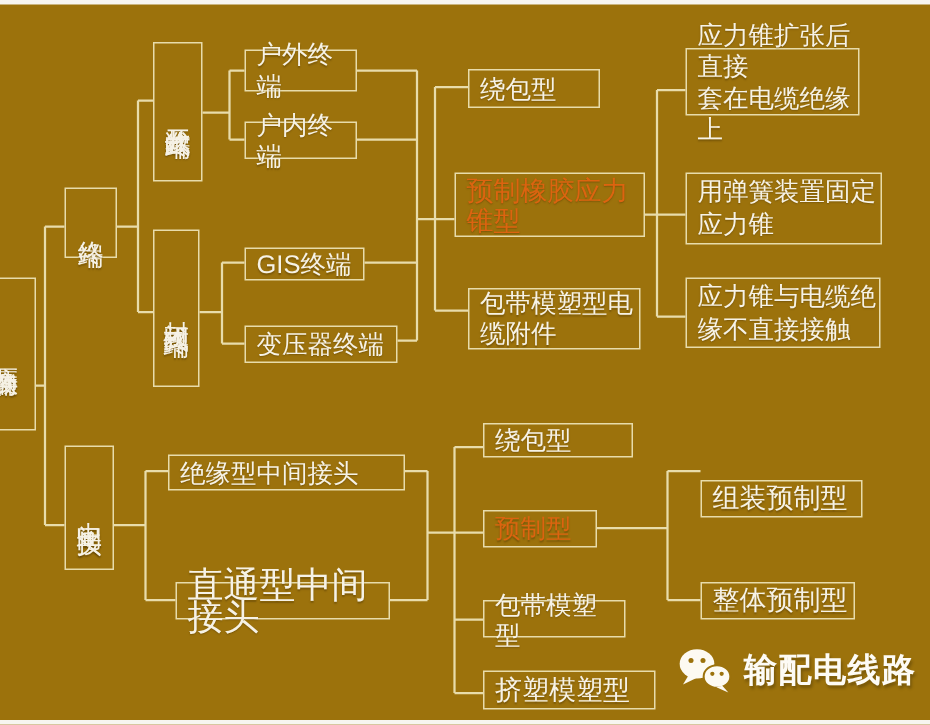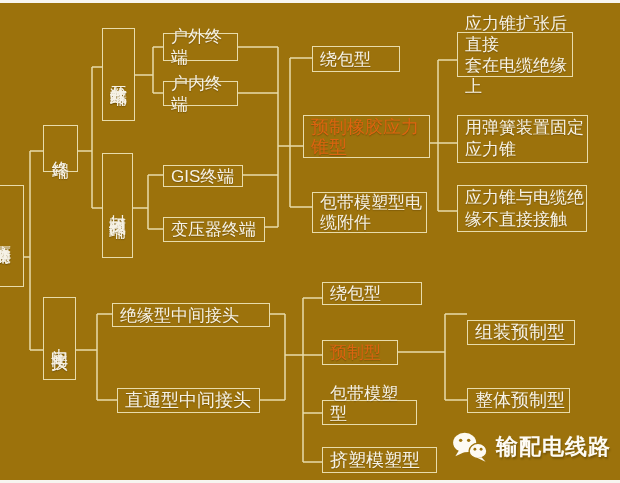--- a/index.html
+++ b/index.html
@@ -22,21 +22,21 @@
   .box.h .htext{white-space:pre-line;line-height:21px;font-size:17px;text-shadow:0 1px 1px rgba(60,40,0,.35);}
   .box.v{justify-content:center;}
   .vtext{
     writing-mode:vertical-rl;text-orientation:upright;
     font-size:17px;letter-spacing:2px;line-height:1;
     text-shadow:0 1px 1px rgba(60,40,0,.35);
   }
   .accent .htext{color:#dc6410;}
   .big .htext{font-size:19px;}
   .small .htext{font-size:16px;}
-  .overflowing{align-items:flex-end;overflow:visible;}
+  .overflowing{align-items:center;overflow:visible;}
   .overflowing .htext{padding-top:2px;}
   #watermark{position:absolute;left:452px;top:431px;display:flex;align-items:center;}
   #watermark-text{
     color:#fdfbf5;font-size:22px;font-weight:bold;letter-spacing:1px;
     margin-left:8px;text-shadow:1px 2px 2px rgba(0,0,0,.25);
   }
 </style>
 </head>
 <body>
 
@@ -130,21 +130,21 @@
   <div class="box h" style="left:457px;top:185px;width:130px;height:47px">
     <span class="htext" style="line-height:22px">应力锥与电缆绝
 缘不直接接触</span>
   </div>
 
   <div class="box h big" style="left:112px;top:303px;width:158px;height:24px">
     <span class="htext">绝缘型中间接头</span>
   </div>
 
   <div class="box h" style="left:117px;top:388px;width:143px;height:25px">
-    <span class="htext" style="font-size:18px">直通型中间接头</span>
+    <span class="htext" style="font-size:24px">直通型中间接头</span>
   </div>
 
   <div class="box h" style="left:322px;top:282px;width:100px;height:23px">
     <span class="htext">绕包型</span>
   </div>
 
   <div class="box h accent" style="left:322px;top:340px;width:76px;height:25px">
     <span class="htext">预制型</span>
   </div>
 

